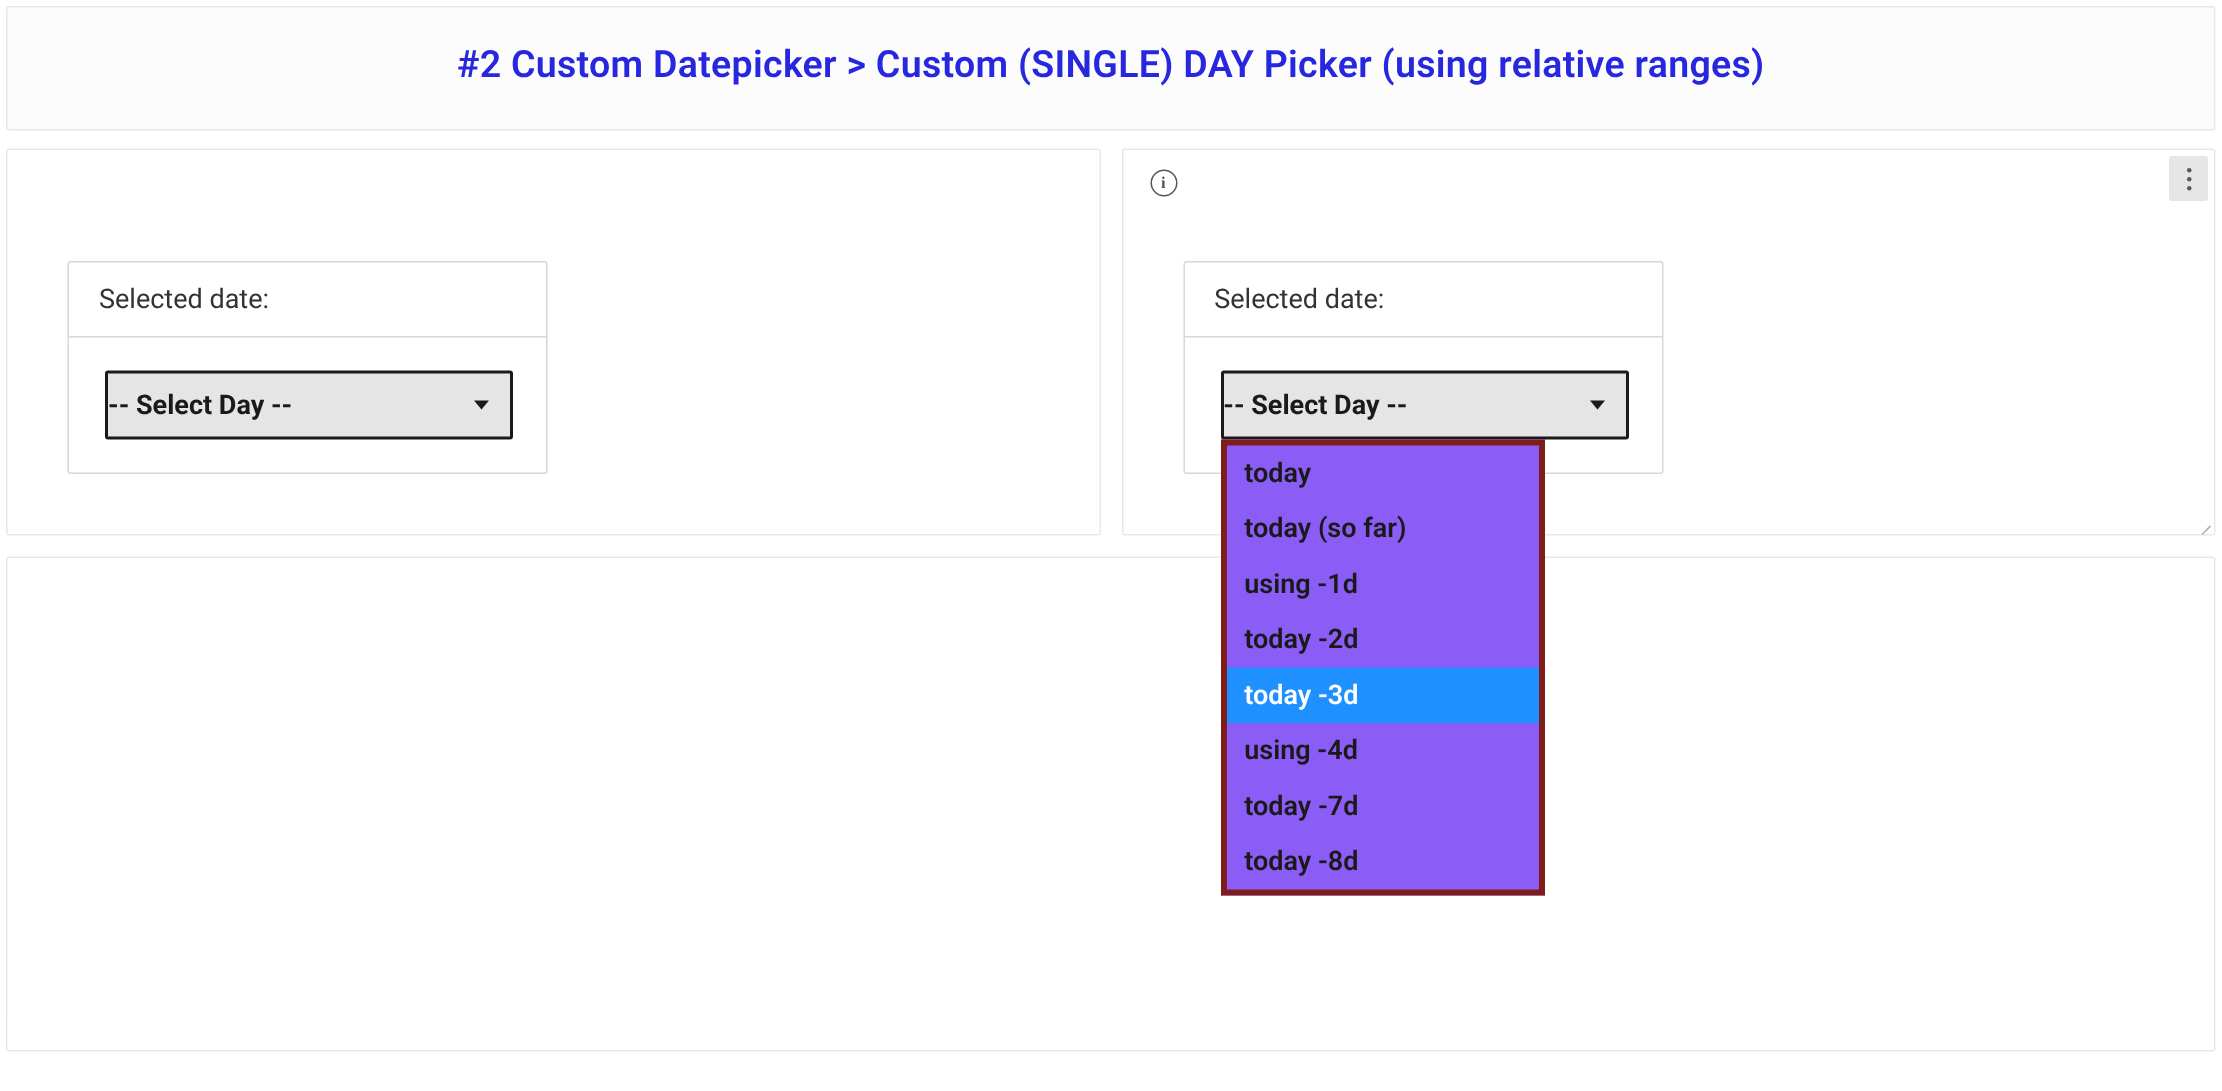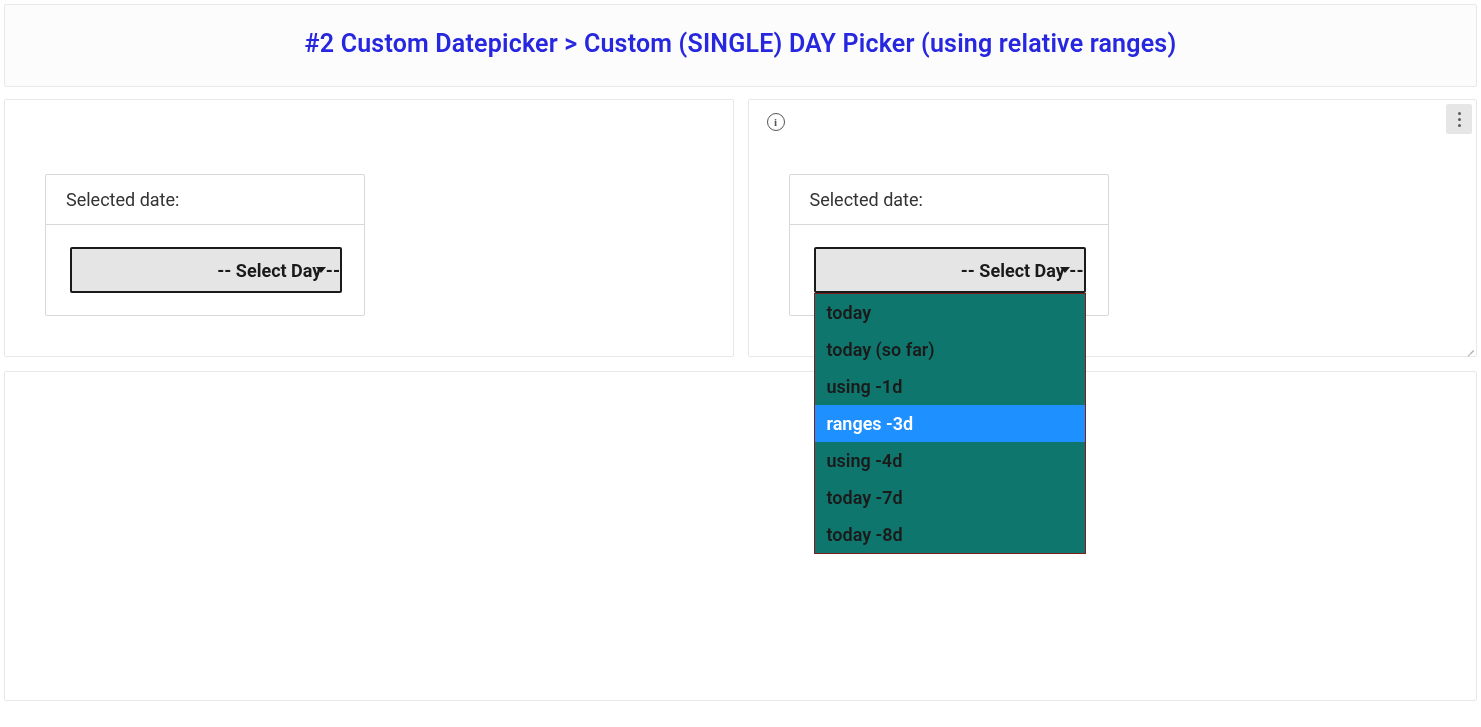--- a/index.html
+++ b/index.html
@@ -111,21 +111,21 @@
       position: relative;
     }
     .select-control {
       width: 272px;
       height: 46px;
       background: #e5e5e5;
       border: 2px solid #1a1a1a;
       border-radius: 2px;
       display: flex;
       align-items: center;
-      justify-content: flex-end;
+      justify-content: flex-start;
       cursor: pointer;
       position: relative;
       user-select: none;
     }
     .select-control-text {
       font-size: 18px;
       font-weight: 700;
       color: #1a1a1a;
     }
     .chevron-down {
@@ -136,23 +136,23 @@
       width: 0;
       height: 0;
       border-left: 5px solid transparent;
       border-right: 5px solid transparent;
       border-top: 6px solid #1a1a1a;
     }
     .dropdown-list {
       position: absolute;
       top: 68px;
       left: 24px;
-      width: 272px;
-      background: #0f766e;
-      border: 1px solid #7f1d1d;
+      width: 216px;
+      background: #8b5cf6;
+      border: 4px solid #7f1d1d;
       z-index: 10;
     }
     .dropdown-item {
       padding: 8px 12px;
       font-size: 18px;
       font-weight: 600;
       color: #1a1a1a;
       cursor: pointer;
     }
     .dropdown-item.highlighted {
@@ -235,21 +235,22 @@
         <div class="datepicker-label">Selected date:</div>
         <div class="datepicker-select-wrap">
           <div class="select-control">
             <span class="select-control-text">-- Select Day --</span>
             <span class="chevron-down"></span>
           </div>
           <div class="dropdown-list" id="dropdown-list">
               <div class="dropdown-item">today</div>
               <div class="dropdown-item">today (so far)</div>
               <div class="dropdown-item">using -1d</div>
-              <div class="dropdown-item highlighted">ranges -3d</div>
+              <div class="dropdown-item">today -2d</div>
+              <div class="dropdown-item highlighted">today -3d</div>
               <div class="dropdown-item">using -4d</div>
               <div class="dropdown-item">today -7d</div>
               <div class="dropdown-item">today -8d</div>
             </div>
         </div>
       </div>
     </div>
     <div class="resize-handle"></div>
   </div>
 

